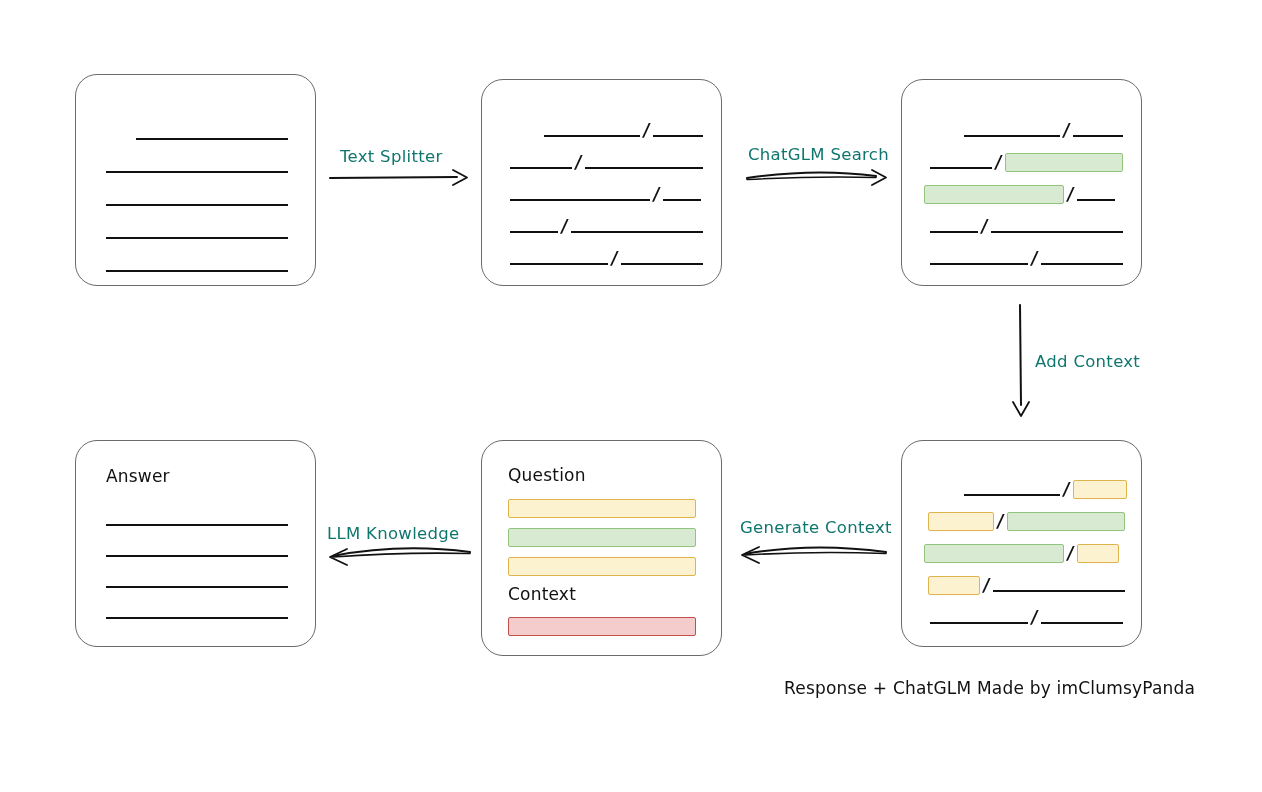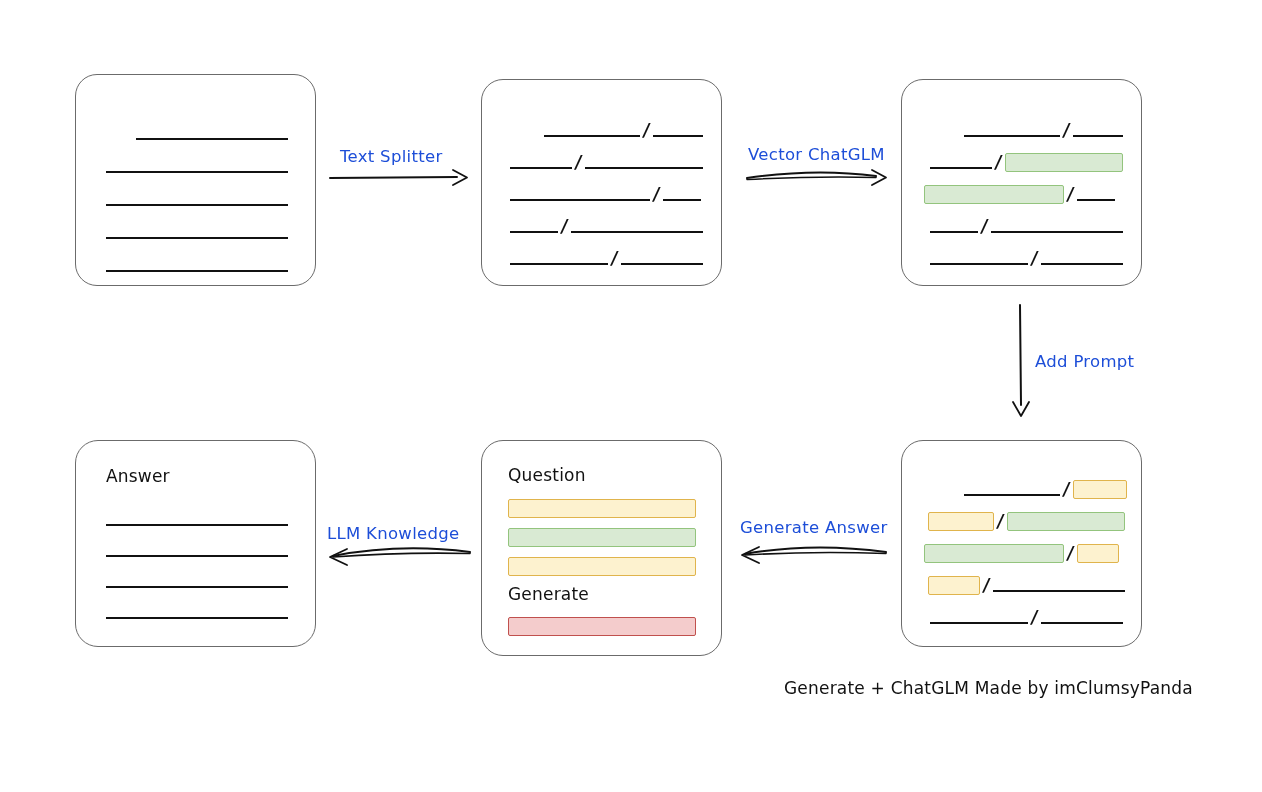--- a/index.html
+++ b/index.html
@@ -86,21 +86,21 @@
     color: #111111;
     white-space: nowrap;
     letter-spacing: 0.2px;
   }
 
   
   .arrow-label {
     position: absolute;
     font-family: "DejaVu Sans", sans-serif;
     font-size: 16.5px;
-    color: #1d4ed8;
+    color: #0f766e;
     white-space: nowrap;
     letter-spacing: 0.3px;
   }
 
   
   .caption {
     position: absolute;
     font-family: "DejaVu Sans", sans-serif;
     font-size: 17px;
     color: #111111;
@@ -263,49 +263,49 @@
       </div>
   </div>
 
   <div class="doc-box" id="box-prompt" style="left:481px; top:440px; width:241px; height:216px;">
     <div class="box-heading" style="left:26px; top:24px;">Question</div>
     <div class="rows">
         <div class="seg-chip chip-yellow" style="position: absolute; left: 26px; top: 58px; width: 188px; height: 19px;"></div>
         <div class="seg-chip chip-green" style="position: absolute; left: 26px; top: 87px; width: 188px; height: 19px;"></div>
         <div class="seg-chip chip-yellow" style="position: absolute; left: 26px; top: 116px; width: 188px; height: 19px;"></div>
       </div>
-    <div class="box-heading" style="left:26px; top:143px;">Generate</div>
+    <div class="box-heading" style="left:26px; top:143px;">Context</div>
     <div class="rows">
         <div class="seg-chip chip-red" style="position: absolute; left: 26px; top: 176px; width: 188px; height: 19px;"></div>
       </div>
   </div>
 
-  <div class="doc-box" id="box-answer" style="left:75px; top:440px; width:241px; height:207px;border-radius:23px;">
+  <div class="doc-box" id="box-answer" style="left:75px; top:440px; width:241px; height:207px;">
     <div class="box-heading" style="left:30px; top:25px;">Answer</div>
     <div class="rows">
         <div class="row" style="top: 68px; left: 0px;">
           <span class="seg-line" style="width: 182px; margin-left: 30px;"></span>
         </div>
         <div class="row" style="top: 99px; left: 0px;">
           <span class="seg-line" style="width: 182px; margin-left: 30px;"></span>
         </div>
         <div class="row" style="top: 130px; left: 0px;">
           <span class="seg-line" style="width: 182px; margin-left: 30px;"></span>
         </div>
         <div class="row" style="top: 161px; left: 0px;">
           <span class="seg-line" style="width: 182px; margin-left: 30px;"></span>
         </div>
       </div>
   </div>
 
   <div class="arrow-label" style="left:340px; top:147px;">Text Splitter</div>
 
-  <div class="arrow-label" style="left:748px; top:145px;">Vector ChatGLM</div>
-
-  <div class="arrow-label" style="left:1035px; top:352px;">Add Prompt</div>
-
-  <div class="arrow-label" style="left:740px; top:518px;">Generate Answer</div>
+  <div class="arrow-label" style="left:748px; top:145px;">ChatGLM Search</div>
+
+  <div class="arrow-label" style="left:1035px; top:352px;">Add Context</div>
+
+  <div class="arrow-label" style="left:740px; top:518px;">Generate Context</div>
 
   <div class="arrow-label" style="left:327px; top:524px;">LLM Knowledge</div>
 
-  <div class="caption" style="left:784px; top:678px;">Generate + ChatGLM Made by imClumsyPanda</div>
+  <div class="caption" style="left:784px; top:678px;">Response + ChatGLM Made by imClumsyPanda</div>
 
 </div>
 
 </body></html>

